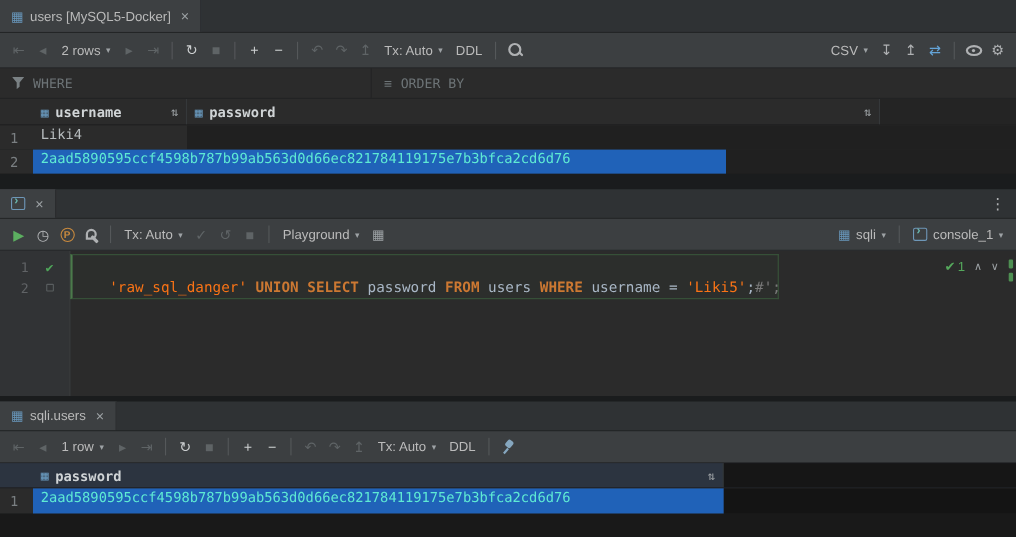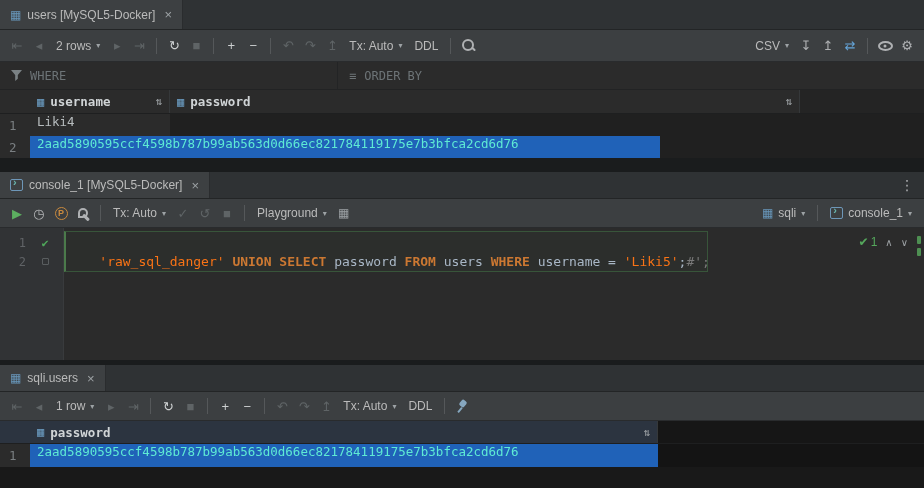--- a/index.html
+++ b/index.html
@@ -204,21 +204,20 @@
         <span>2aad5890595ccf4598b787b99ab563d0d66ec821784119175e7b3bfca2cd6d76</span>
       </div>
     <div class="fill"></div>
   </div>
 
   <div class="gap14"></div>
 
   <div class="tabbar small">
     <div class="tab">
       <span class="console-file-icon"></span>
-      <span>console_1 [MySQL5-Docker]</span>
       <span class="close">×</span>
     </div>
     <div class="spacer"></div>
     <span class="more-btn">⋮</span>
   </div>
 
   <div class="toolbar h29">
     <span class="ic green">▶</span>
     <span class="ic">◷</span>
     <span class="ic">

